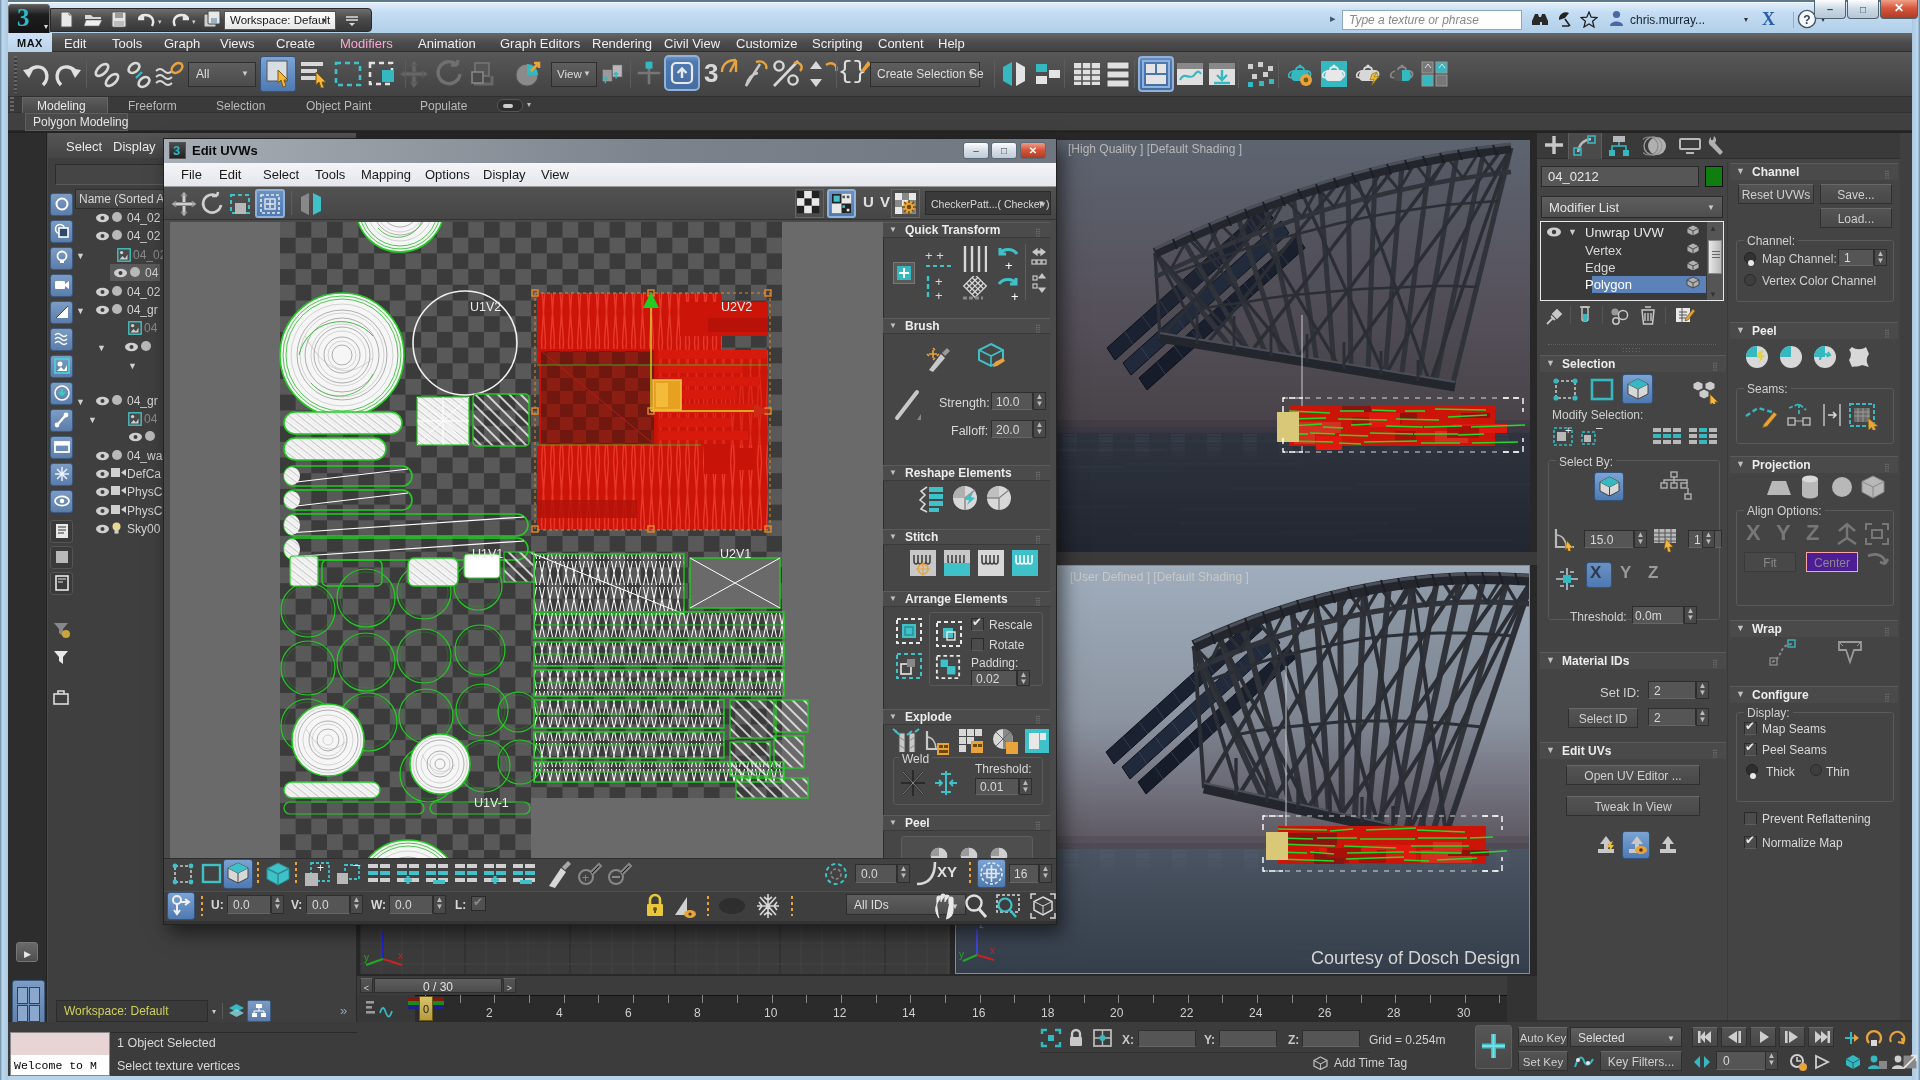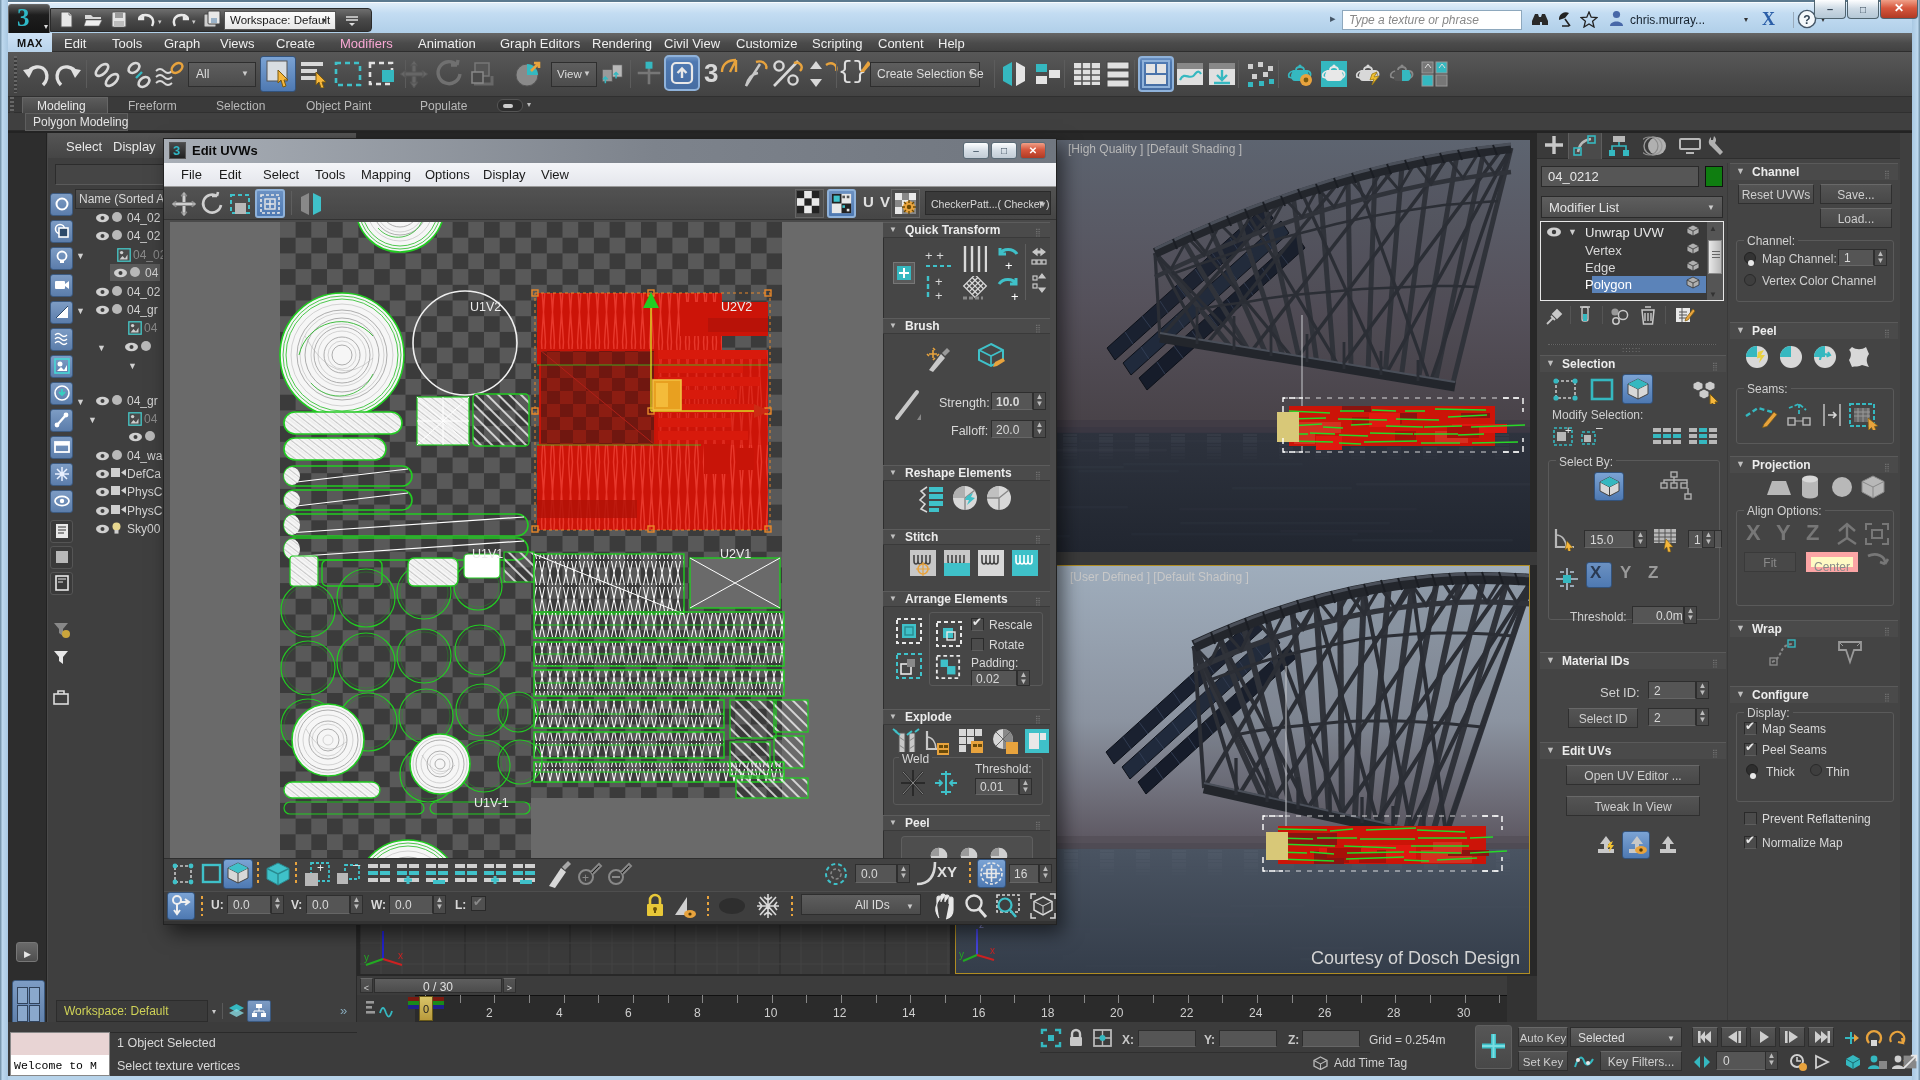--- a/index.html
+++ b/index.html
@@ -1195,21 +1195,21 @@
     <div class="a spin" style="left:1700px;top:530px;width:13px;height:18px;left:1702px;">▲<br>▼</div>
     <div class="a tx" style="left:1552px;top:565px;"><svg width="30" height="28" viewBox="0 0 30 28">
         <path d="M15 3 v22 M4 14 h22 M8 7 h4 M8 21 h4 M18 7 h4 M18 21 h4" stroke="#b8c8d8" stroke-width="1.6"></path>
         <rect x="11" y="10" width="8" height="8" fill="#35b8c0"></rect>
       </svg></div>
     <div class="a" style="left:1586px;top:562px;width:26px;height:26px;background:linear-gradient(#6b91c2,#4e79b2);border:1px solid #33537c;border-radius:3px;"></div>
     <div class="a tx" style="left:1590px;top:563px;"><span style="color:#2a3a52;font-size:17px;font-weight:bold;font-family:'Liberation Sans';">X</span></div>
     <div class="a tx" style="left:1620px;top:563px;"><span style="color:#9a9a9a;font-size:17px;font-weight:bold;">Y</span></div>
     <div class="a tx" style="left:1648px;top:563px;"><span style="color:#9a9a9a;font-size:17px;font-weight:bold;">Z</span></div>
     <div class="a tx" style="left:1570px;top:610px;color:#d0d0d0;">Threshold:</div>
-    <div class="a fld" style="left:1632px;top:606px;width:52px;height:18px;"><span style="position:relative;left:2px;top:2px;margin-left:21px;">0.0m</span></div>
+    <div class="a fld" style="left:1632px;top:606px;width:52px;height:18px;"><span style="position:relative;left:2px;top:2px;">0.0m</span></div>
     <div class="a spin" style="left:1684px;top:606px;width:13px;height:18px;">▲<br>▼</div>
     <div class="a" style="left:1540px;top:652px;width:186px;height:17px;background:#4a4a4a;border-top:1px solid #5a5a5a;"></div>
     <div class="a tx" style="left:1546px;top:655px;color:#c0c0c0;font-size:9px;">▼</div>
     <div class="a tx" style="left:1562px;top:654px;font-weight:bold;color:#ececec;font-size:12px;">Material IDs</div>
     <div class="a tx" style="left:1712px;top:655px;"><span style="color:#777;font-size:8px;">⣿</span></div>
     <div class="a tx" style="left:1600px;top:685px;color:#d0d0d0;font-size:13px;">Set ID:</div>
     <div class="a fld" style="left:1648px;top:681px;width:48px;height:18px;"><span style="position:relative;left:5px;top:2px;">2</span></div>
     <div class="a spin" style="left:1696px;top:681px;width:13px;height:18px;">▲<br>▼</div>
     <div class="a btn" style="left:1568px;top:708px;width:70px;height:20px;"><span style="position:relative;top:3px;">Select ID</span></div>
     <div class="a fld" style="left:1648px;top:708px;width:48px;height:18px;"><span style="position:relative;left:5px;top:2px;">2</span></div>
@@ -1323,21 +1323,21 @@
     <div class="a tx" style="left:1834px;top:522px;"><svg width="26" height="24" viewBox="0 0 26 24">
         <path d="M13 2 v14 m-8 -7 l8 -7 8 7 M4 22 l9 -6 9 6" stroke="#777" stroke-width="2.4" fill="none"></path>
       </svg></div>
     <div class="a tx" style="left:1864px;top:522px;"><svg width="26" height="24" viewBox="0 0 26 24">
         <g stroke="#777" stroke-width="2" fill="none">
           <path d="M8 2 H2 V8 M18 2 h6 v6 M2 16 v6 h6 M24 16 v6 h-6"></path>
           <rect x="8" y="8" width="10" height="8"></rect>
         </g>
       </svg></div>
     <div class="a" style="left:1744px;top:552px;width:52px;height:20px;background:#484848;border:1px solid #3a3a3a;color:#8a8a8a;text-align:center;"><span style="position:relative;top:3px;">Fit</span></div>
-    <div class="a" style="left:1806px;top:552px;width:52px;height:20px;background:#fef9c3;border:5px solid #fca5a5;color:#8a8a8a;text-align:center;"><span style="position:relative;top:3px;">Center</span></div>
+    <div class="a" style="left:1806px;top:552px;width:52px;height:20px;background:#4c1d95;border:1px solid #fca5a5;color:#8a8a8a;text-align:center;"><span style="position:relative;top:3px;">Center</span></div>
     <div class="a tx" style="left:1864px;top:550px;"><svg width="26" height="24" viewBox="0 0 26 24">
         <path d="M4 6 C12 2 22 6 21 14 M21 14 l3 -5 m-3 5 l-5 -2" stroke="#777" stroke-width="2.6" fill="none"></path>
       </svg></div>
     <div class="a" style="left:1730px;top:620px;width:168px;height:17px;background:#4a4a4a;border-top:1px solid #5a5a5a;"></div>
     <div class="a tx" style="left:1736px;top:623px;color:#c0c0c0;font-size:9px;">▼</div>
     <div class="a tx" style="left:1752px;top:622px;font-weight:bold;color:#ececec;font-size:12px;">Wrap</div>
     <div class="a tx" style="left:1884px;top:623px;"><span style="color:#777;font-size:8px;">⣿</span></div>
     <div class="a tx" style="left:1768px;top:638px;"><svg width="30" height="28" viewBox="0 0 30 28">
         <path d="M4 24 C10 22 12 16 14 12 C16 8 20 6 24 6" stroke="#888" stroke-width="2" fill="none" stroke-dasharray="3 2"></path>
         <rect x="20" y="2" width="7" height="7" fill="none" stroke="#35b8c0" stroke-width="1.4"></rect>
@@ -1920,21 +1920,21 @@
     <div class="a tx" style="left:977px;top:342px;"><svg width="32" height="30" viewBox="0 0 32 30">
         <path d="M14 2 L26 8 V18 L14 24 L2 18 V8 Z" fill="none" stroke="#3fc1c9" stroke-width="2"></path>
         <path d="M2 8 L14 14 L26 8 M14 14 V24" stroke="#3fc1c9" stroke-width="1.6" fill="none"></path>
         <path d="M18 20 l8 -4 2 3 -8 5 -4 1 Z" fill="#e8a33d"></path>
       </svg></div>
     <div class="a tx" style="left:893px;top:386px;"><svg width="30" height="36" viewBox="0 0 30 36">
         <path d="M4 32 L24 6" stroke="#c8c8c8" stroke-width="4" stroke-linecap="round"></path>
         <path d="M24 34 l4 -6 v6 Z" fill="#888"></path>
       </svg></div>
     <div class="a tx" style="left:939px;top:396px;color:#d8d8d8;font-size:12.5px;">Strength:</div>
-    <div class="a fld" style="left:991px;top:392px;width:42px;height:18px;"><span style="position:relative;left:4px;top:2px;font-weight:bold;">10.0</span></div>
+    <div class="a fld" style="left:991px;top:392px;width:42px;height:18px;"><span style="position:relative;left:4px;top:2px;">10.0</span></div>
     <div class="a spin" style="left:1033px;top:392px;width:13px;height:18px;">▲<br>▼</div>
     <div class="a tx" style="left:951px;top:424px;color:#d8d8d8;font-size:12.5px;">Falloff:</div>
     <div class="a fld" style="left:991px;top:420px;width:42px;height:18px;"><span style="position:relative;left:4px;top:2px;">20.0</span></div>
     <div class="a spin" style="left:1033px;top:420px;width:13px;height:18px;">▲<br>▼</div>
     <div class="a" style="left:883px;top:465px;width:167px;height:16px;background:#4b4b4b;border-top:1px solid #5c5c5c;border-bottom:1px solid #3a3a3a;"></div>
     <div class="a tx" style="left:889px;top:468px;color:#c0c0c0;font-size:8px;">▼</div>
     <div class="a tx" style="left:905px;top:466px;font-weight:bold;color:#ececec;font-size:12px;">Reshape Elements</div>
     <div class="a tx" style="left:1035px;top:467px;"><span style="color:#777;font-size:8px;">⣿</span></div>
     <div class="a tx" style="left:917px;top:485px;"><svg width="30" height="28" viewBox="0 0 30 28">
         <g fill="#3fc1c9">
@@ -2257,21 +2257,21 @@
         <circle cx="17" cy="21" r="1.6" fill="#503a08"></circle>
       </svg></div>
     <div class="a" style="left:707px;top:896px;width:2px;height:20px;background:repeating-linear-gradient(#e8a33d 0 3px,#3e3e3e00 3px 6px);"></div>
     <div class="a tx" style="left:717px;top:896px;"><svg width="30" height="20" viewBox="0 0 30 20">
         <ellipse cx="15" cy="10" rx="13" ry="8" fill="#2e2e2e"></ellipse>
       </svg></div>
     <div class="a tx" style="left:755px;top:892px;"><svg width="26" height="28" viewBox="0 0 26 28">
         <path d="M13 2 v24 M2 14 h22 M5 5 l16 18 M21 5 L5 23 M13 8 l-4 -3 M13 8 l4 -3 M13 20 l-4 3 M13 20 l4 3 M7 14 l-3 -4 M7 14 l-3 4 M19 14 l3 -4 M19 14 l3 4" stroke="#d8d8d8" stroke-width="1.6"></path>
       </svg></div>
     <div class="a" style="left:791px;top:896px;width:2px;height:20px;background:repeating-linear-gradient(#e8a33d 0 3px,#3e3e3e00 3px 6px);"></div>
-    <div class="a" style="left:801px;top:894px;width:120px;height:21px;background:linear-gradient(#5e5e5e,#4c4c4c);border:1px solid #2e2e2e;padding-left:46px;"><span style="position:relative;left:7px;top:3px;color:#ddd;">All IDs</span><span style="position:absolute;right:6px;top:7px;font-size:8px;color:#ccc;">▼</span></div>
+    <div class="a" style="left:846px;top:894px;width:120px;height:21px;background:linear-gradient(#5e5e5e,#4c4c4c);border:1px solid #2e2e2e;"><span style="position:relative;left:7px;top:3px;color:#ddd;">All IDs</span><span style="position:absolute;right:6px;top:7px;font-size:8px;color:#ccc;">▼</span></div>
     <div class="a tx" style="left:931px;top:892px;"><svg width="26" height="28" viewBox="0 0 26 28">
         <path d="M8 26 C4 20 4 16 6 12 M6 12 V6 a2 2 0 0 1 4 0 M10 10 V4 a2 2 0 0 1 4 0 M14 10 V5 a2 2 0 0 1 4 0 M18 12 V7 a2 2 0 0 1 4 0 V18 C22 23 19 26 15 27" fill="#e8e8e8" stroke="#e8e8e8" stroke-width="1.2"></path>
       </svg></div>
     <div class="a tx" style="left:963px;top:892px;"><svg width="26" height="28" viewBox="0 0 26 28">
         <circle cx="11" cy="11" r="7.5" fill="none" stroke="#e0e0e0" stroke-width="2.4"></circle>
         <path d="M16 17 L23 25" stroke="#e0e0e0" stroke-width="3"></path>
       </svg></div>
     <div class="a tx" style="left:993px;top:892px;"><svg width="30" height="28" viewBox="0 0 30 28">
         <rect x="4" y="3" width="22" height="17" fill="none" stroke="#d8d8d8" stroke-width="1.6" stroke-dasharray="3 2"></rect>
         <circle cx="12" cy="13" r="6.5" fill="none" stroke="#3fc1c9" stroke-width="2.2"></circle>

